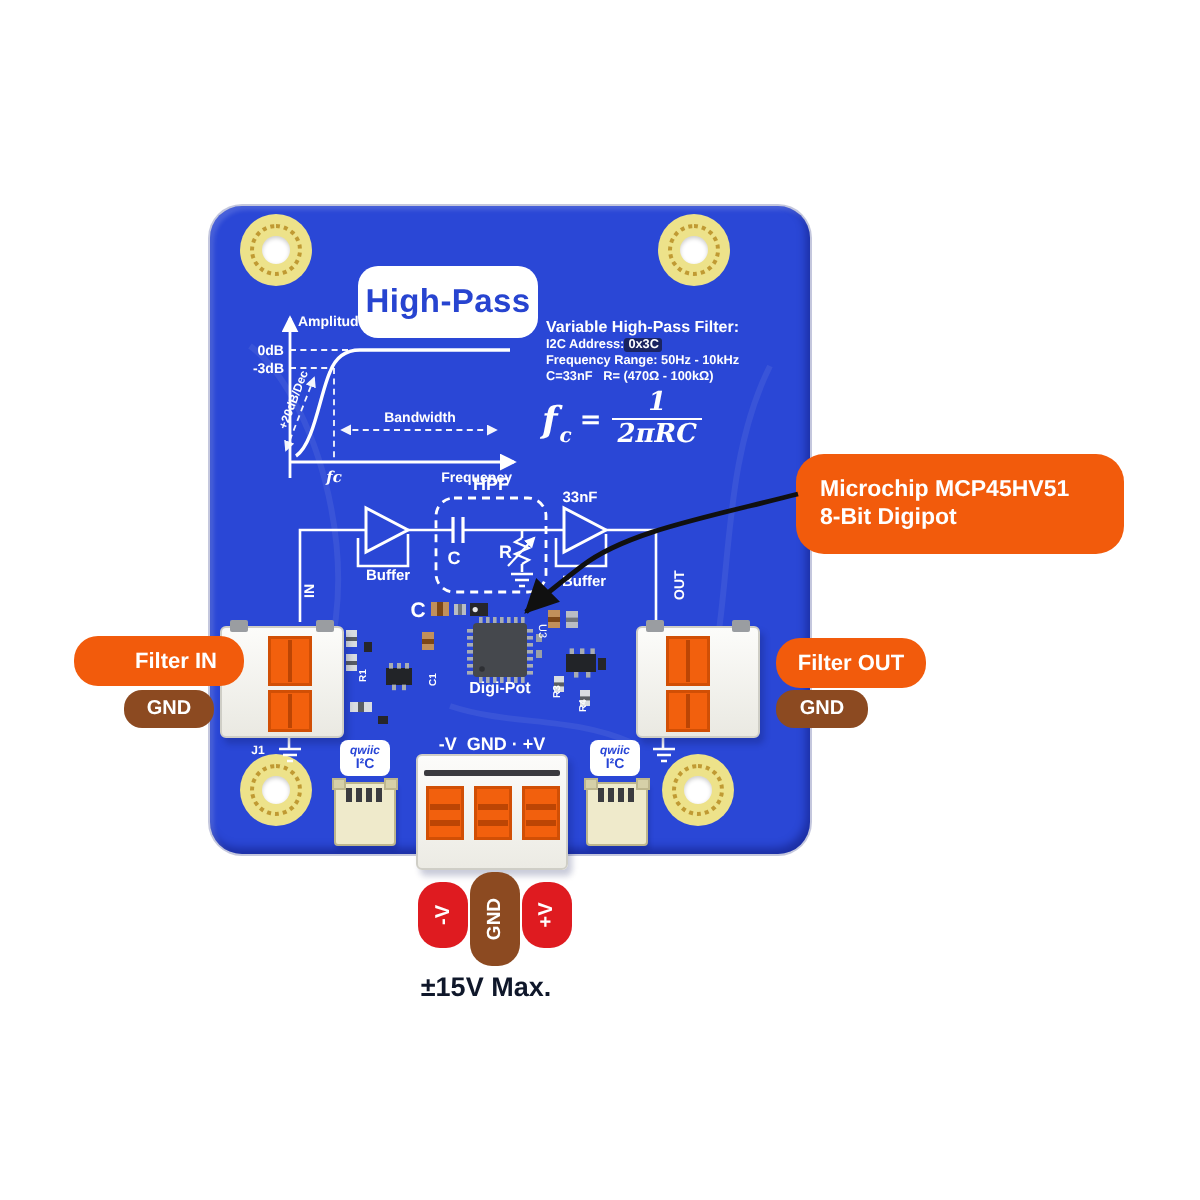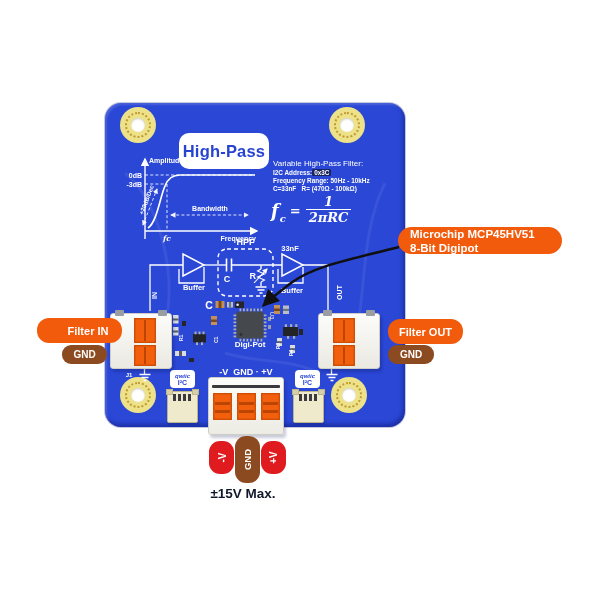--- a/index.html
+++ b/index.html
@@ -16,21 +16,21 @@
   .hole::after{content:"";position:absolute;inset:11px;border-radius:50%;background:#fff;box-shadow:inset 0 1px 2px rgba(0,0,0,.2);}
 
   .title-box{position:absolute;left:74px;top:30px;width:90px;height:36px;background:#fff;border-radius:10px;
              display:flex;align-items:center;justify-content:center;}
   .title-box span{color:#2744D0;font-weight:bold;font-size:16.5px;letter-spacing:.2px;}
   .title-filter{position:absolute;left:170px;top:14px;height:36px;display:flex;align-items:center;
                 color:#fff;font-weight:bold;font-size:20px;}
 
   
   .info{position:absolute;left:168px;top:56px;width:128px;color:#fff;}
-  .info-title{font-size:8px;font-weight:normal;margin-bottom:1px;}
+  .info-title{font-size:8px;font-weight:bold;margin-bottom:1px;}
   .info-line{font-size:6.4px;font-weight:bold;line-height:8px;white-space:pre;}
   .i2c-badge{background:#1A2460;border-radius:1.5px;padding:0 2px;}
 
   
   .formula{position:absolute;left:166px;top:92px;display:flex;align-items:center;color:#fff;
            font-family:"DejaVu Serif",serif;font-style:italic;font-weight:bold;}
   .formula .f{font-size:18px;}
   .formula .fsub{font-size:10px;align-self:flex-end;margin:0 2px 1px 1px;}
   .formula .eq{font-size:13px;margin:0 5px 0 2px;font-style:normal;}
   .frac{display:flex;flex-direction:column;align-items:center;}
@@ -67,21 +67,21 @@
   .jst::before{left:-2px;} .jst::after{right:-2px;}
 
   .silk-power{position:absolute;left:104px;top:264px;width:74px;text-align:center;color:#fff;
               font-weight:bold;font-size:9px;white-space:pre;}
 
   
   .pill{position:absolute;color:#fff;font-weight:bold;display:flex;align-items:center;justify-content:center;}
   .pill.orange{background:#F25B0C;}
   .pill.brown{background:#8C4A21;}
   .pill.red{background:#DF1B20;}
-  .chip-callout{position:absolute;left:398px;top:227px;width:164px;height:27px;background:#F25B0C;border-radius:14px;
+  .chip-callout{position:absolute;left:398px;top:227px;width:164px;height:50px;background:#F25B0C;border-radius:14px;
                 display:flex;flex-direction:column;justify-content:center;padding-left:12px;box-sizing:border-box;
                 color:#fff;font-weight:bold;font-size:11.5px;line-height:14px;}
   .vtext{transform:rotate(-90deg);white-space:nowrap;}
   .maxv{position:absolute;left:201px;top:486px;width:84px;text-align:center;color:#0f172a;
         font-weight:bold;font-size:13.5px;}
   .overlay{position:absolute;left:0;top:0;pointer-events:none;}
 </style>
 </head>
 <body>
 

